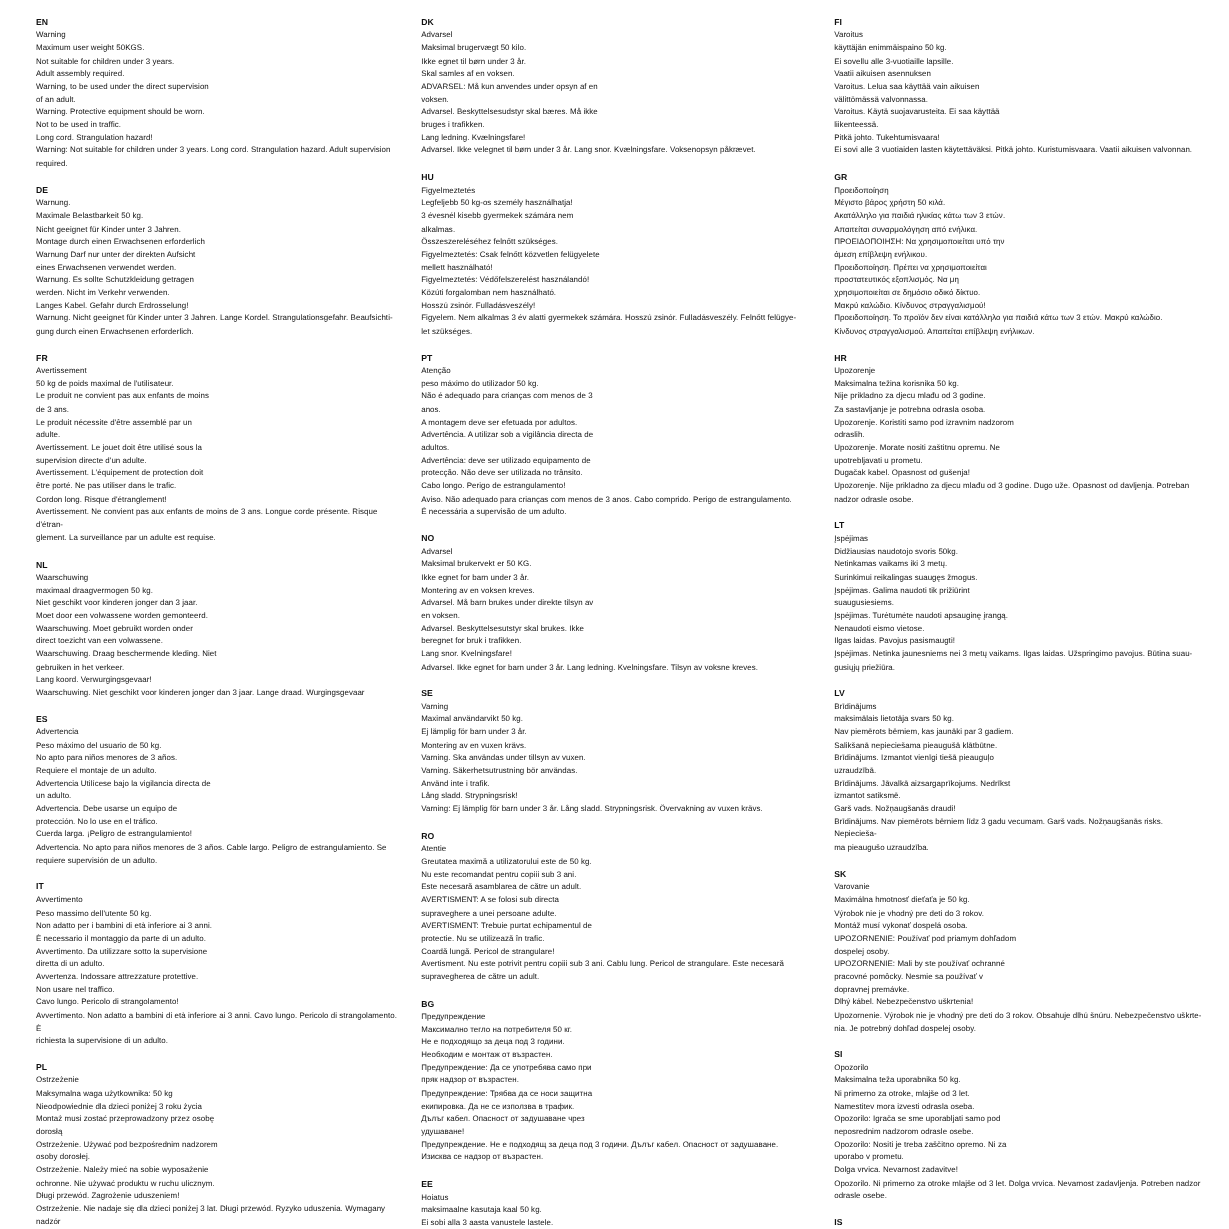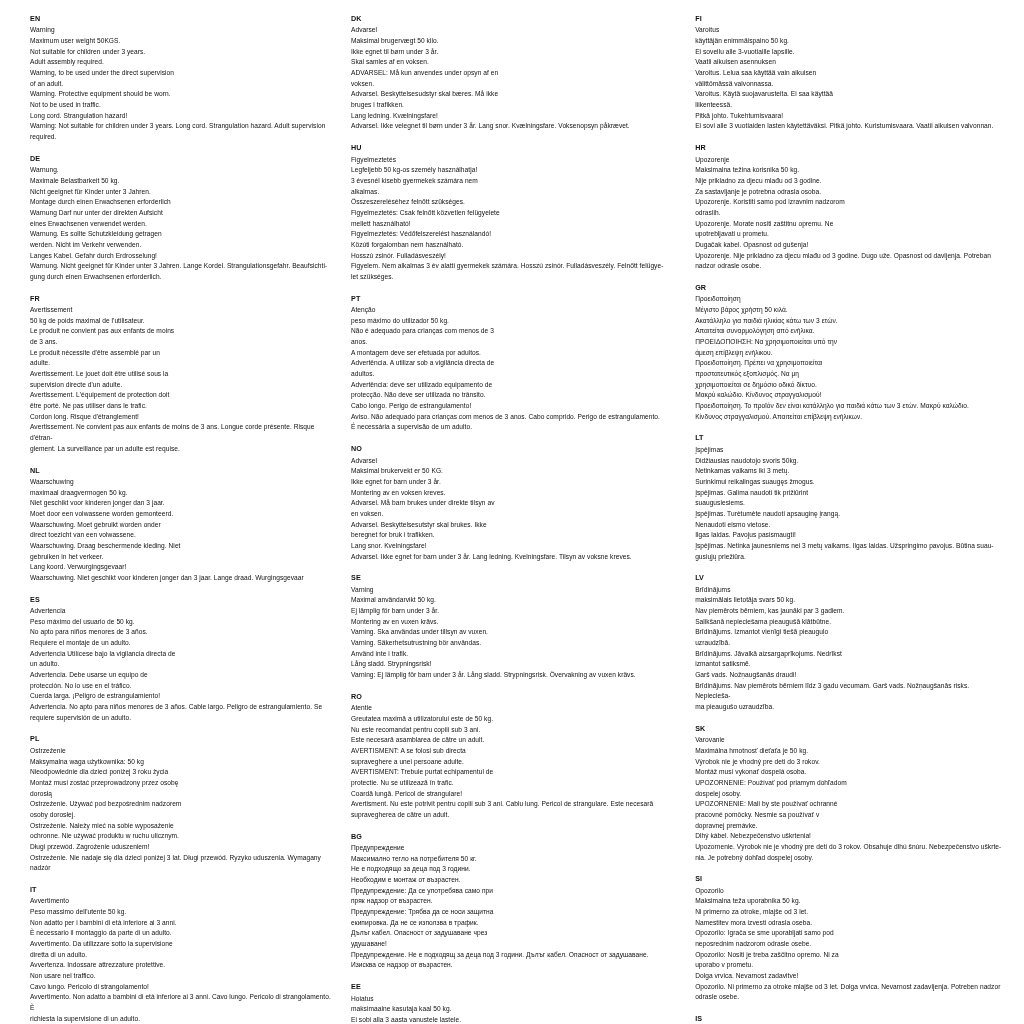--- a/index.html
+++ b/index.html
@@ -130,49 +130,49 @@
           <div>Advertencia Utilícese bajo la vigilancia directa de</div>
           <div>un adulto.</div>
           <div>Advertencia. Debe usarse un equipo de</div>
           <div>protección. No lo use en el tráfico.</div>
           <div>Cuerda larga. ¡Peligro de estrangulamiento!</div>
           <div>Advertencia. No apto para niños menores de 3 años. Cable largo. Peligro de estrangulamiento. Se</div>
           <div>requiere supervisión de un adulto.</div>
         </div>
       </div>
       <div class="block">
+        <div class="lang-code">IT</div>
+        <div class="lines">
+          <div>Avvertimento</div>
+          <div>Peso massimo dell'utente 50 kg.</div>
+          <div>Non adatto per i bambini di età inferiore ai 3 anni.</div>
+          <div>È necessario il montaggio da parte di un adulto.</div>
+          <div>Avvertimento. Da utilizzare sotto la supervisione</div>
+          <div>diretta di un adulto.</div>
+          <div>Avvertenza. Indossare attrezzature protettive.</div>
+          <div>Non usare nel traffico.</div>
+          <div>Cavo lungo. Pericolo di strangolamento!</div>
+          <div>Avvertimento. Non adatto a bambini di età inferiore ai 3 anni. Cavo lungo. Pericolo di strangolamento. È</div>
+          <div>richiesta la supervisione di un adulto.</div>
+        </div>
+      </div>
+      <div class="block">
         <div class="lang-code">PL</div>
         <div class="lines">
           <div>Ostrzeżenie</div>
           <div>Maksymalna waga użytkownika: 50 kg</div>
           <div>Nieodpowiednie dla dzieci poniżej 3 roku życia</div>
           <div>Montaż musi zostać przeprowadzony przez osobę</div>
           <div>dorosłą</div>
           <div>Ostrzeżenie. Używać pod bezpośrednim nadzorem</div>
           <div>osoby dorosłej.</div>
           <div>Ostrzeżenie. Należy mieć na sobie wyposażenie</div>
           <div>ochronne. Nie używać produktu w ruchu ulicznym.</div>
           <div>Długi przewód. Zagrożenie uduszeniem!</div>
           <div>Ostrzeżenie. Nie nadaje się dla dzieci poniżej 3 lat. Długi przewód. Ryzyko uduszenia. Wymagany nadzór</div>
-        </div>
-      </div>
-      <div class="block">
-        <div class="lang-code">IT</div>
-        <div class="lines">
-          <div>Avvertimento</div>
-          <div>Peso massimo dell'utente 50 kg.</div>
-          <div>Non adatto per i bambini di età inferiore ai 3 anni.</div>
-          <div>È necessario il montaggio da parte di un adulto.</div>
-          <div>Avvertimento. Da utilizzare sotto la supervisione</div>
-          <div>diretta di un adulto.</div>
-          <div>Avvertenza. Indossare attrezzature protettive.</div>
-          <div>Non usare nel traffico.</div>
-          <div>Cavo lungo. Pericolo di strangolamento!</div>
-          <div>Avvertimento. Non adatto a bambini di età inferiore ai 3 anni. Cavo lungo. Pericolo di strangolamento. È</div>
-          <div>richiesta la supervisione di un adulto.</div>
         </div>
       </div>
     </div>
   <div class="column col-2">
       <div class="block">
         <div class="lang-code">DK</div>
         <div class="lines">
           <div>Advarsel</div>
           <div>Maksimal brugervægt 50 kilo.</div>
           <div>Ikke egnet til børn under 3 år.</div>
@@ -300,53 +300,53 @@
           <div>Vaatii aikuisen asennuksen</div>
           <div>Varoitus. Leluа saa käyttää vain aikuisen</div>
           <div>välittömässä valvonnassa.</div>
           <div>Varoitus. Käytä suojavarusteita. Ei saa käyttää</div>
           <div>liikenteessä.</div>
           <div>Pitkä johto. Tukehtumisvaara!</div>
           <div>Ei sovi alle 3 vuotiaiden lasten käytettäväksi. Pitkä johto. Kuristumisvaara. Vaatii aikuisen valvonnan.</div>
         </div>
       </div>
       <div class="block">
-        <div class="lang-code">HR</div>
-        <div class="lines">
-          <div>Upozorenje</div>
-          <div>Maksimalna težina korisnika 50 kg.</div>
-          <div>Nije prikladno za djecu mlađu od 3 godine.</div>
-          <div>Za sastavljanje je potrebna odrasla osoba.</div>
-          <div>Upozorenje. Koristiti samo pod izravnim nadzorom</div>
-          <div>odraslih.</div>
-          <div>Upozorenje. Morate nositi zaštitnu opremu. Ne</div>
-          <div>upotrebljavati u prometu.</div>
-          <div>Dugačak kabel. Opasnost od gušenja!</div>
-          <div>Upozorenje. Nije prikladno za djecu mlađu od 3 godine. Dugo uže. Opasnost od davljenja. Potreban</div>
-          <div>nadzor odrasle osobe.</div>
-        </div>
-      </div>
-      <div class="block">
         <div class="lang-code">GR</div>
         <div class="lines">
           <div>Προειδοποίηση</div>
           <div>Μέγιστο βάρος χρήστη 50 κιλά.</div>
           <div>Ακατάλληλο για παιδιά ηλικίας κάτω των 3 ετών.</div>
           <div>Απαιτείται συναρμολόγηση από ενήλικα.</div>
           <div>ΠΡΟΕΙΔΟΠΟΙΗΣΗ: Να χρησιμοποιείται υπό την</div>
           <div>άμεση επίβλεψη ενήλικου.</div>
           <div>Προειδοποίηση. Πρέπει να χρησιμοποιείται</div>
           <div>προστατευτικός εξοπλισμός. Να μη</div>
           <div>χρησιμοποιείται σε δημόσιο οδικό δίκτυο.</div>
           <div>Μακρύ καλώδιο. Κίνδυνος στραγγαλισμού!</div>
           <div>Προειδοποίηση. Το προϊόν δεν είναι κατάλληλο για παιδιά κάτω των 3 ετών. Μακρύ καλώδιο.</div>
           <div>Κίνδυνος στραγγαλισμού. Απαιτείται επίβλεψη ενήλικων.</div>
         </div>
       </div>
       <div class="block">
+        <div class="lang-code">HR</div>
+        <div class="lines">
+          <div>Upozorenje</div>
+          <div>Maksimalna težina korisnika 50 kg.</div>
+          <div>Nije prikladno za djecu mlađu od 3 godine.</div>
+          <div>Za sastavljanje je potrebna odrasla osoba.</div>
+          <div>Upozorenje. Koristiti samo pod izravnim nadzorom</div>
+          <div>odraslih.</div>
+          <div>Upozorenje. Morate nositi zaštitnu opremu. Ne</div>
+          <div>upotrebljavati u prometu.</div>
+          <div>Dugačak kabel. Opasnost od gušenja!</div>
+          <div>Upozorenje. Nije prikladno za djecu mlađu od 3 godine. Dugo uže. Opasnost od davljenja. Potreban</div>
+          <div>nadzor odrasle osobe.</div>
+        </div>
+      </div>
+      <div class="block">
         <div class="lang-code">LT</div>
         <div class="lines">
           <div>Įspėjimas</div>
           <div>Didžiausias naudotojo svoris 50kg.</div>
           <div>Netinkamas vaikams iki 3 metų.</div>
           <div>Surinkimui reikalingas suaugęs žmogus.</div>
           <div>Įspėjimas. Galima naudoti tik prižiūrint</div>
           <div>suaugusiesiems.</div>
           <div>Įspėjimas. Turėtumėte naudoti apsauginę įrangą.</div>
           <div>Nenaudoti eismo vietose.</div>

